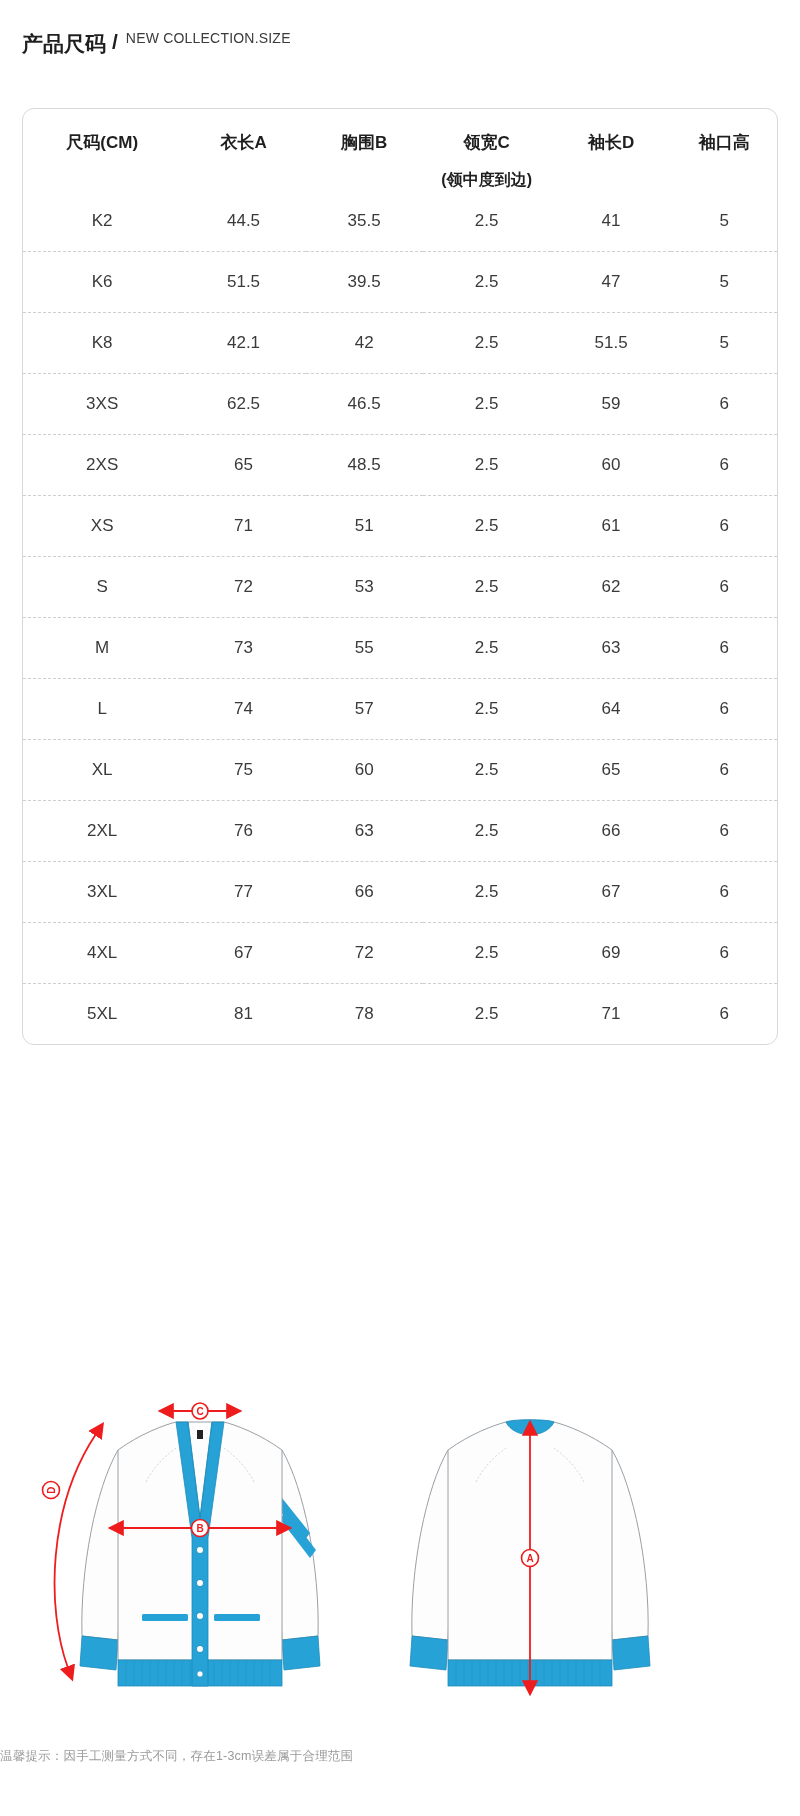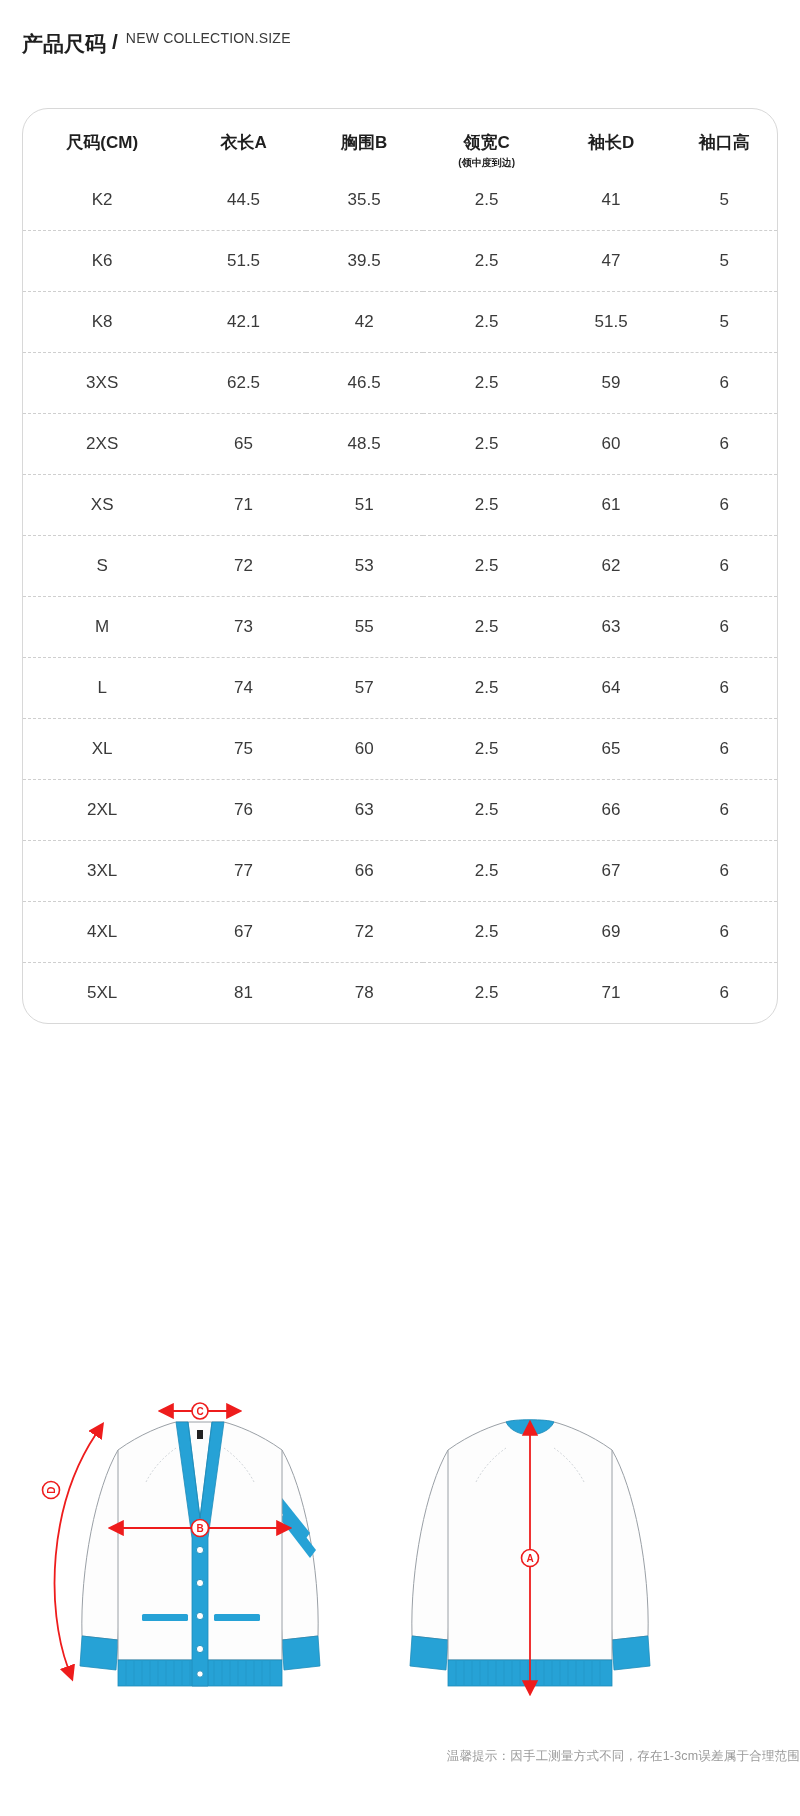--- a/index.html
+++ b/index.html
@@ -42,44 +42,44 @@
     letter-spacing: 0.2px;
   }
 
   
   .table-card {
     position: absolute;
     left: 22px;
     top: 108px;
     width: 756px;
     border: 1px solid #d8d8d8;
-    border-radius: 26px;
+    border-radius: 12px;
     background: #fff;
     padding: 0;
   }
   table.size-table {
     width: 100%;
     border-collapse: collapse;
     table-layout: fixed;
   }
   table.size-table th {
     font-size: 17px;
     font-weight: bold;
     color: #1f1f1f;
     padding: 24px 0 18px 0;
     text-align: center;
     vertical-align: top;
     line-height: 1.15;
   }
   .sub-note {
     display: block;
-    font-size: 10px;
+    font-size: 16px;
     font-weight: bold;
     color: #1f1f1f;
-    margin-top: 4px;
+    margin-top: 18px;
   }
   table.size-table td {
     font-size: 17px;
     color: #3a3a3a;
     text-align: center;
     padding: 20px 0;
     border-top: 1px dashed #cfcfcf;
     font-weight: 400;
   }
   table.size-table tbody tr:first-child td {
@@ -102,21 +102,21 @@
     height: 340px;
   }
   .diagram-svg { display: block; }
 
   
   .footer-note {
     position: absolute;
     left: 0;
     top: 1748px;
     width: 800px;
-    text-align: right;
+    text-align: left;
     font-size: 12.5px;
     color: #9a9a9a;
     letter-spacing: 0.2px;
   }
 </style>
 </head>
 <body>
 
 <div class="page-header">
   <span class="header-cn">产品尺码</span>

